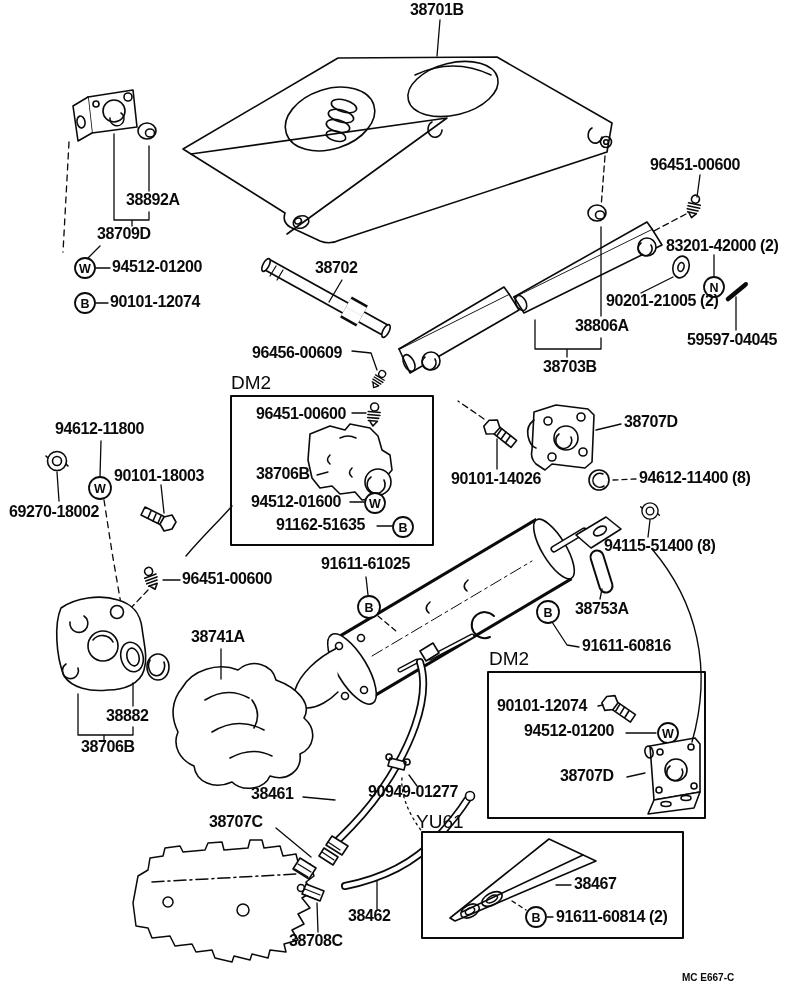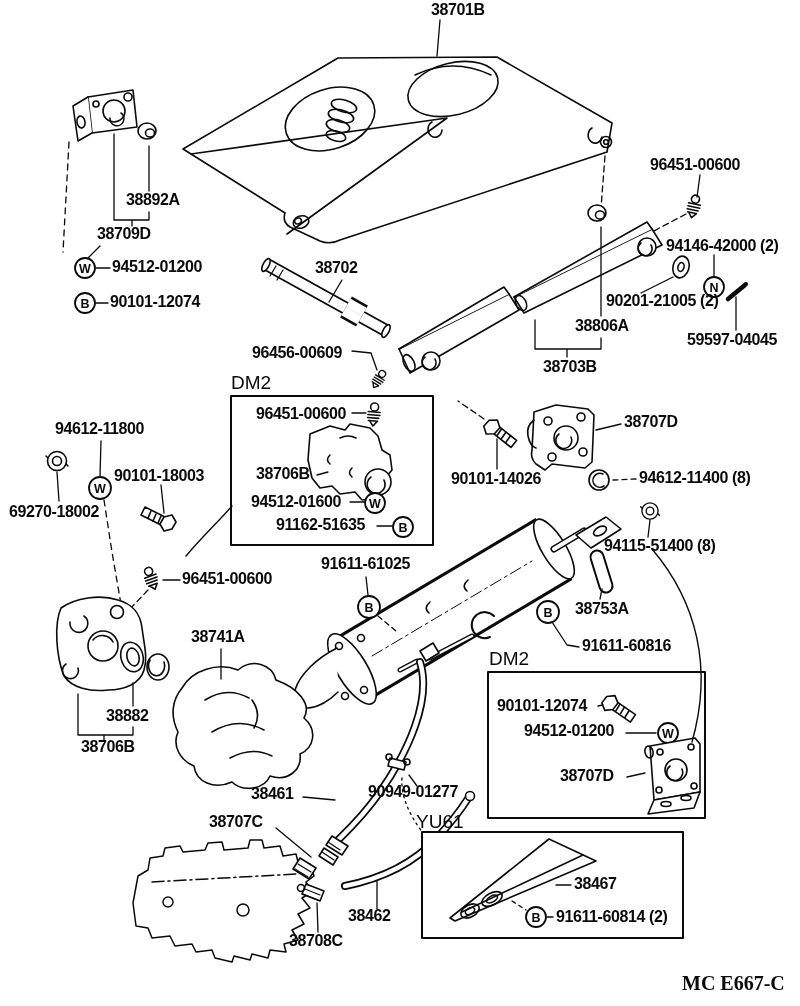--- a/index.html
+++ b/index.html
@@ -3,21 +3,21 @@
 <meta charset="utf-8">
 <style>
   html,body{margin:0;padding:0;background:#fff;}
   .stage{position:relative;width:800px;height:1006px;background:#ffffff;overflow:hidden;
          font-family:"Liberation Sans",sans-serif;color:#0a0a0a;}
   .stage svg{position:absolute;left:0;top:0;}
   .lbl{position:absolute;font-weight:bold;font-size:16px;line-height:1.05;
        letter-spacing:-0.4px;white-space:nowrap;color:#0a0a0a;}
   .box-title{position:absolute;font-weight:normal;font-size:19px;letter-spacing:0;
        white-space:nowrap;color:#0a0a0a;}
-  .footer{position:absolute;font-weight:bold;font-size:20px;letter-spacing:0;color:#0a0a0a;font-family:Liberation Serif, serif;}
+  .footer{position:absolute;font-weight:bold;font-size:10px;letter-spacing:0;color:#0a0a0a;}
 </style>
 </head>
 <body>
 
 <div class="stage">
 
 <svg width="800" height="1006" viewBox="0 0 800 1006" fill="none" stroke="#0a0a0a" stroke-width="1.6" stroke-linejoin="round" stroke-linecap="round">
   <defs>
     <g id="stud">
       <circle cx="0" cy="-7" r="4"></circle>
@@ -306,27 +306,27 @@
     <text x="536" y="921.5" text-anchor="middle" font-size="12.5" font-weight="bold" fill="#0a0a0a" stroke="none">B</text>
     <path d="M547,917 L553,917" stroke-width="1.3"></path>
   </g>
 
   <g stroke-width="1.4">
     <path d="M652,549 C697,602 713,668 692,742"></path>
     <path d="M186,556 C203,536 219,521 232,506"></path>
   </g>
 </svg>
 
-<div class="lbl" style="left:431px;top:2px">38701B</div>
+<div class="lbl" style="left:410px;top:2px">38701B</div>
 <div class="lbl" style="left:126px;top:192px">38892A</div>
 <div class="lbl" style="left:97px;top:226px">38709D</div>
 <div class="lbl" style="left:112px;top:259px">94512-01200</div>
 <div class="lbl" style="left:110px;top:294px">90101-12074</div>
 <div class="lbl" style="left:650px;top:157px">96451-00600</div>
-<div class="lbl" style="left:666px;top:238px">94146-42000 (2)</div>
+<div class="lbl" style="left:666px;top:238px">83201-42000 (2)</div>
 <div class="lbl" style="left:606px;top:293px">90201-21005 (2)</div>
 <div class="lbl" style="left:687px;top:332px">59597-04045</div>
 <div class="lbl" style="left:575px;top:318px">38806A</div>
 <div class="lbl" style="left:543px;top:359px">38703B</div>
 <div class="lbl" style="left:315px;top:260px">38702</div>
 <div class="lbl" style="left:252px;top:345px">96456-00609</div>
 <div class="box-title" style="left:231px;top:372px">DM2</div>
 <div class="lbl" style="left:256px;top:406px">96451-00600</div>
 <div class="lbl" style="left:256px;top:466px">38706B</div>
 <div class="lbl" style="left:251px;top:494px">94512-01600</div>

